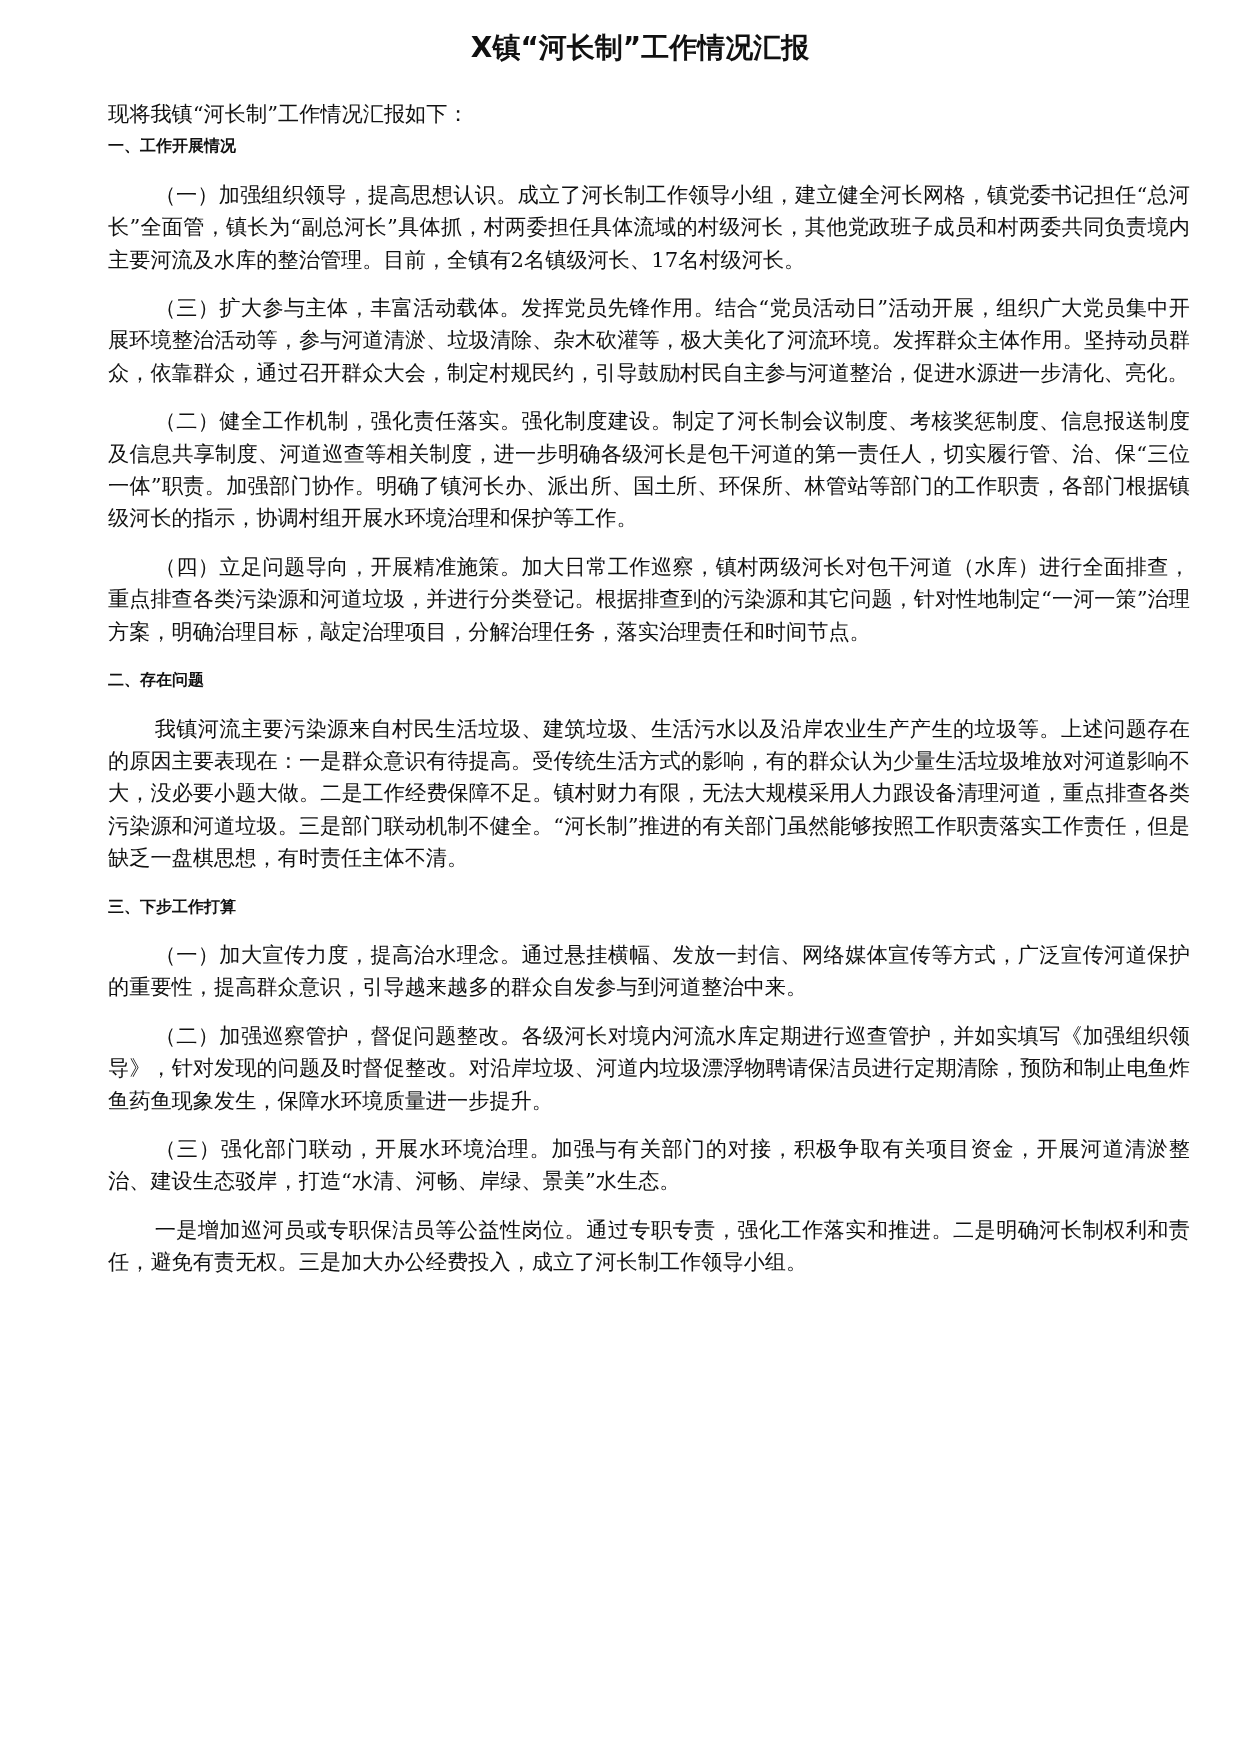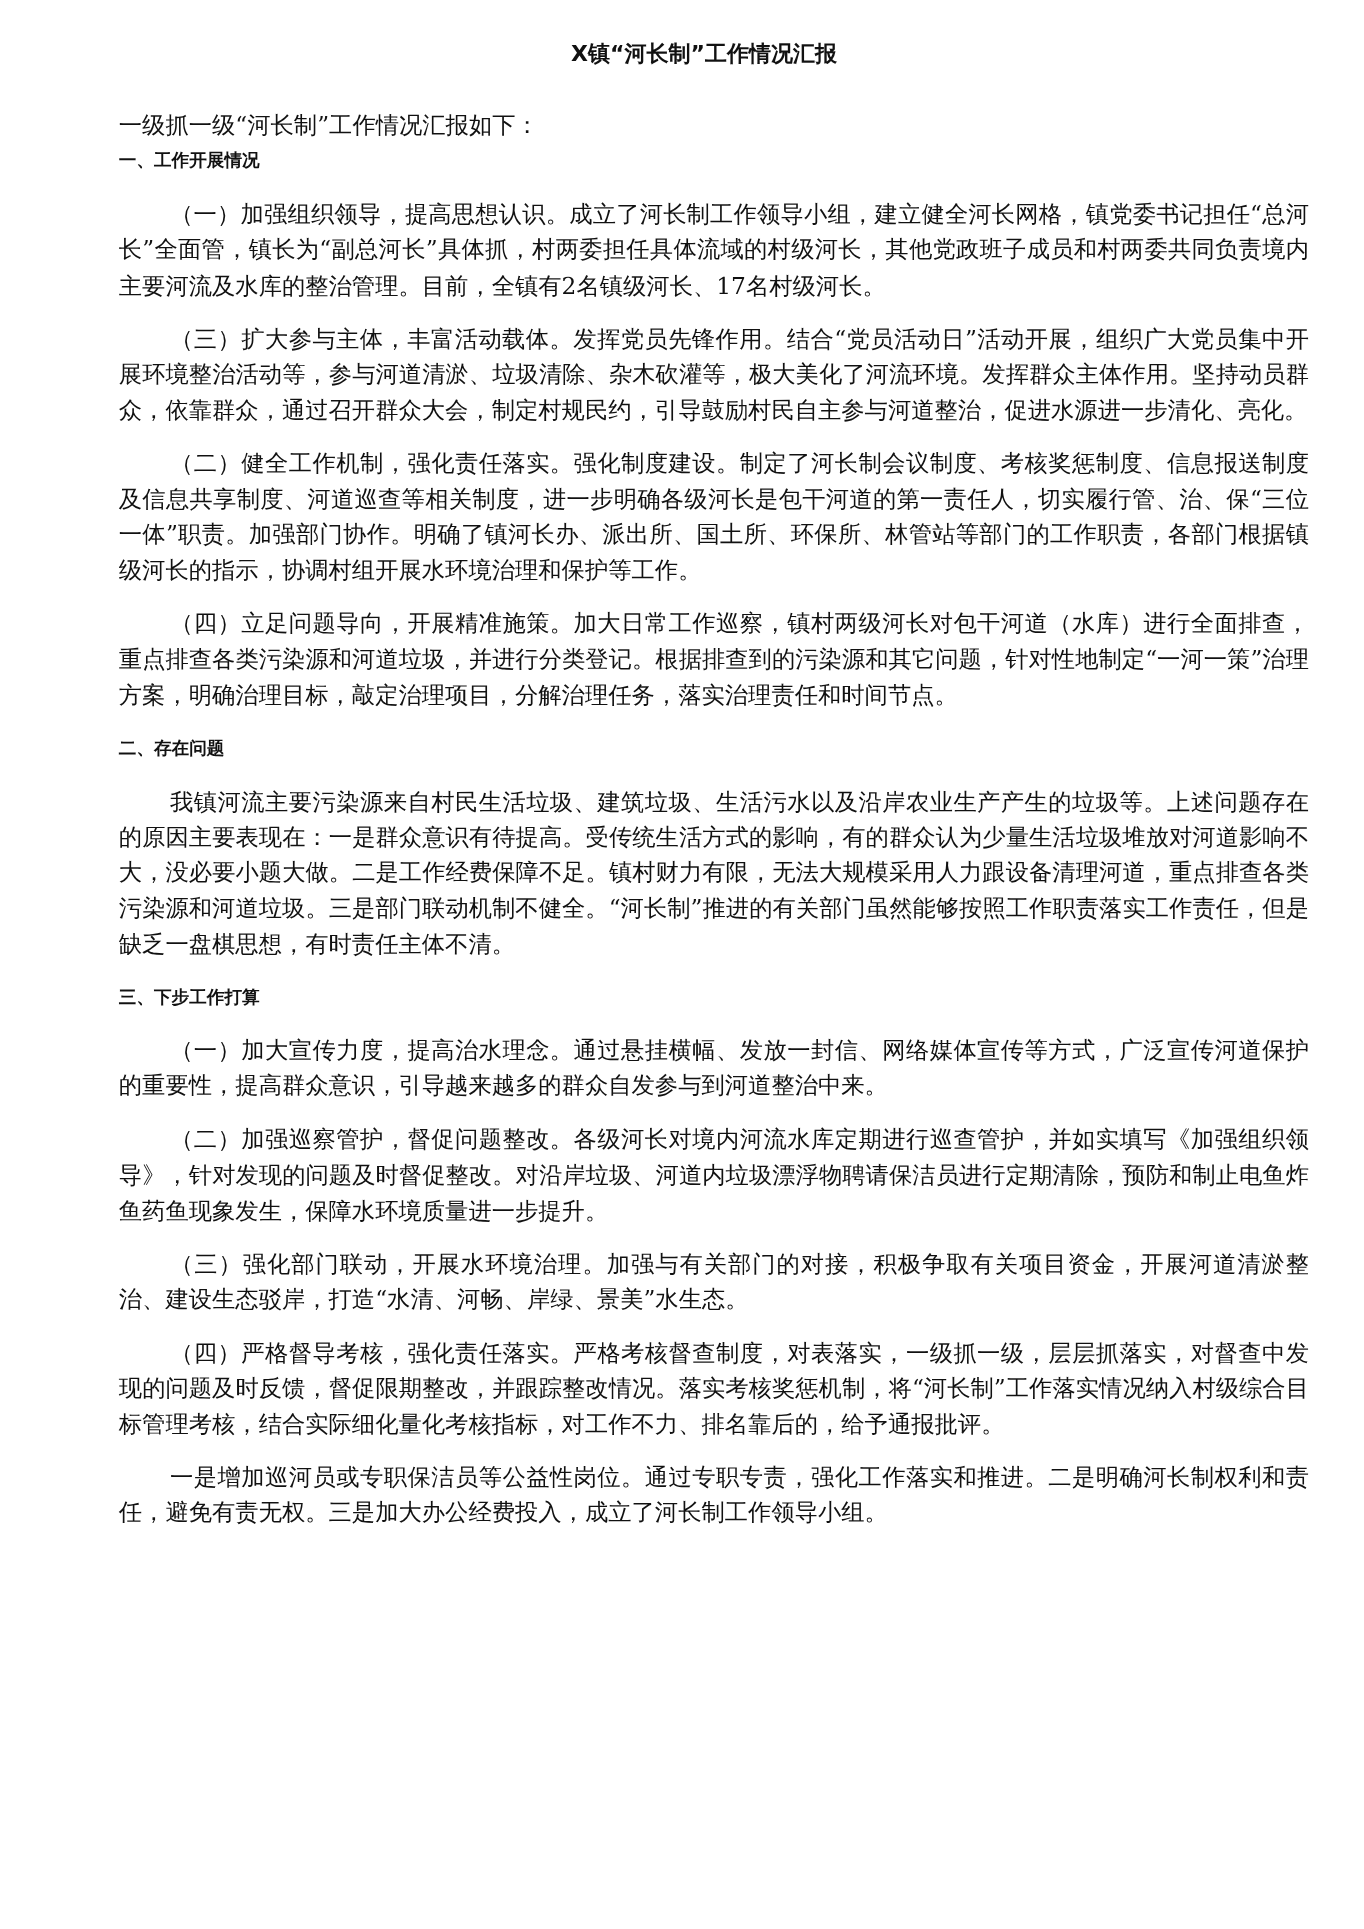--- a/index.html
+++ b/index.html
@@ -24,21 +24,21 @@
       background: #ffffff;
     }
     .title {
       position: absolute;
       top: 32px;
       left: 0;
       width: 1240px;
       text-align: center;
       font-family: "DejaVu Sans", "Liberation Sans", sans-serif;
       font-weight: bold;
-      font-size: 20px;
+      font-size: 28px;
       line-height: 32px;
       letter-spacing: 0px;
       margin: 0;
       padding-left: 40px;
       box-sizing: border-box;
     }
     .body {
       position: absolute;
       top: 98px;
       left: 92px;
@@ -66,32 +66,31 @@
       padding-left: 16px;
     }
   </style>
 </head>
 <body>
 
 <div class="page">
   <h1 class="title">X镇“河长制”工作情况汇报</h1>
 
   <div class="body">
-    <p class="intro">一级抓一级“河长制”工作情况汇报如下：</p>
+    <p class="intro">现将我镇“河长制”工作情况汇报如下：</p>
 
     <h2 class="heading">一、工作开展情况</h2>
     <p class="para">（一）加强组织领导，提高思想认识。成立了河长制工作领导小组，建立健全河长网格，镇党委书记担任“总河长”全面管，镇长为“副总河长”具体抓，村两委担任具体流域的村级河长，其他党政班子成员和村两委共同负责境内主要河流及水库的整治管理。目前，全镇有2名镇级河长、17名村级河长。</p>
     <p class="para">（三）扩大参与主体，丰富活动载体。发挥党员先锋作用。结合“党员活动日”活动开展，组织广大党员集中开展环境整治活动等，参与河道清淤、垃圾清除、杂木砍灌等，极大美化了河流环境。发挥群众主体作用。坚持动员群众，依靠群众，通过召开群众大会，制定村规民约，引导鼓励村民自主参与河道整治，促进水源进一步清化、亮化。</p>
     <p class="para">（二）健全工作机制，强化责任落实。强化制度建设。制定了河长制会议制度、考核奖惩制度、信息报送制度及信息共享制度、河道巡查等相关制度，进一步明确各级河长是包干河道的第一责任人，切实履行管、治、保“三位一体”职责。加强部门协作。明确了镇河长办、派出所、国土所、环保所、林管站等部门的工作职责，各部门根据镇级河长的指示，协调村组开展水环境治理和保护等工作。</p>
     <p class="para">（四）立足问题导向，开展精准施策。加大日常工作巡察，镇村两级河长对包干河道（水库）进行全面排查，重点排查各类污染源和河道垃圾，并进行分类登记。根据排查到的污染源和其它问题，针对性地制定“一河一策”治理方案，明确治理目标，敲定治理项目，分解治理任务，落实治理责任和时间节点。</p>
 
     <h2 class="heading">二、存在问题</h2>
     <p class="para">我镇河流主要污染源来自村民生活垃圾、建筑垃圾、生活污水以及沿岸农业生产产生的垃圾等。上述问题存在的原因主要表现在：一是群众意识有待提高。受传统生活方式的影响，有的群众认为少量生活垃圾堆放对河道影响不大，没必要小题大做。二是工作经费保障不足。镇村财力有限，无法大规模采用人力跟设备清理河道，重点排查各类污染源和河道垃圾。三是部门联动机制不健全。“河长制”推进的有关部门虽然能够按照工作职责落实工作责任，但是缺乏一盘棋思想，有时责任主体不清。</p>
 
     <h2 class="heading">三、下步工作打算</h2>
     <p class="para">（一）加大宣传力度，提高治水理念。通过悬挂横幅、发放一封信、网络媒体宣传等方式，广泛宣传河道保护的重要性，提高群众意识，引导越来越多的群众自发参与到河道整治中来。</p>
     <p class="para">（二）加强巡察管护，督促问题整改。各级河长对境内河流水库定期进行巡查管护，并如实填写《加强组织领导》，针对发现的问题及时督促整改。对沿岸垃圾、河道内垃圾漂浮物聘请保洁员进行定期清除，预防和制止电鱼炸鱼药鱼现象发生，保障水环境质量进一步提升。</p>
     <p class="para">（三）强化部门联动，开展水环境治理。加强与有关部门的对接，积极争取有关项目资金，开展河道清淤整治、建设生态驳岸，打造“水清、河畅、岸绿、景美”水生态。</p>
-    <p class="para">（四）严格督导考核，强化责任落实。严格考核督查制度，对表落实，一级抓一级，层层抓落实，对督查中发现的问题及时反馈，督促限期整改，并跟踪整改情况。落实考核奖惩机制，将“河长制”工作落实情况纳入村级综合目标管理考核，结合实际细化量化考核指标，对工作不力、排名靠后的，给予通报批评。</p>
 
     <p class="para">一是增加巡河员或专职保洁员等公益性岗位。通过专职专责，强化工作落实和推进。二是明确河长制权利和责任，避免有责无权。三是加大办公经费投入，成立了河长制工作领导小组。</p>
   </div>
 </div>
 
 </body></html>

